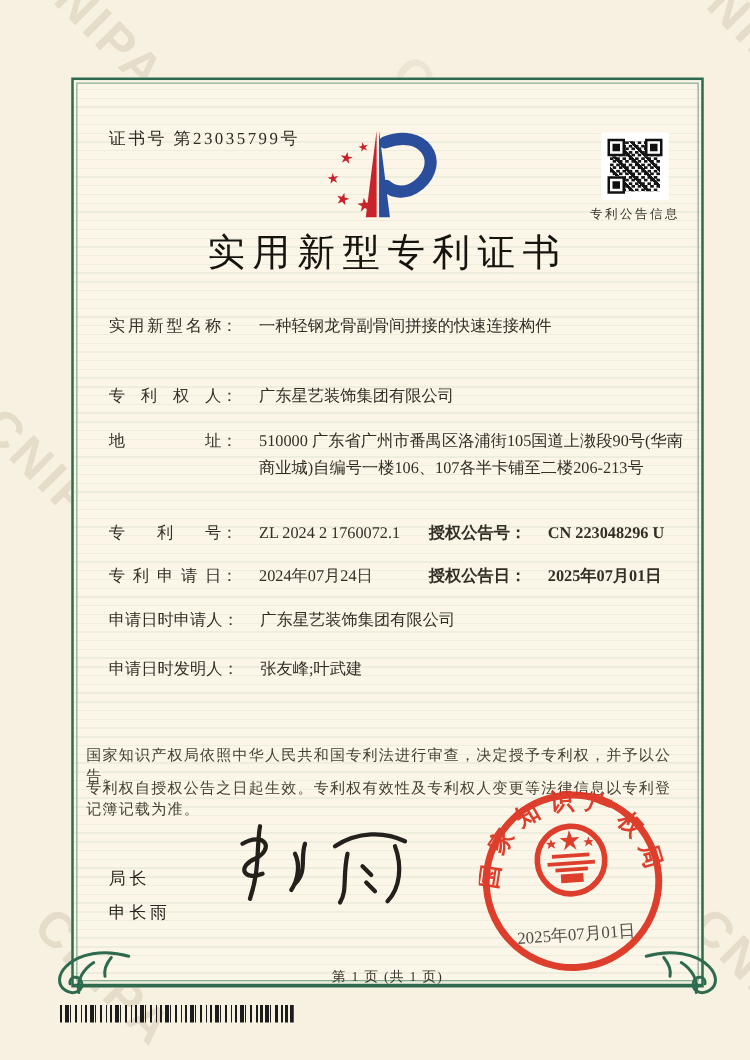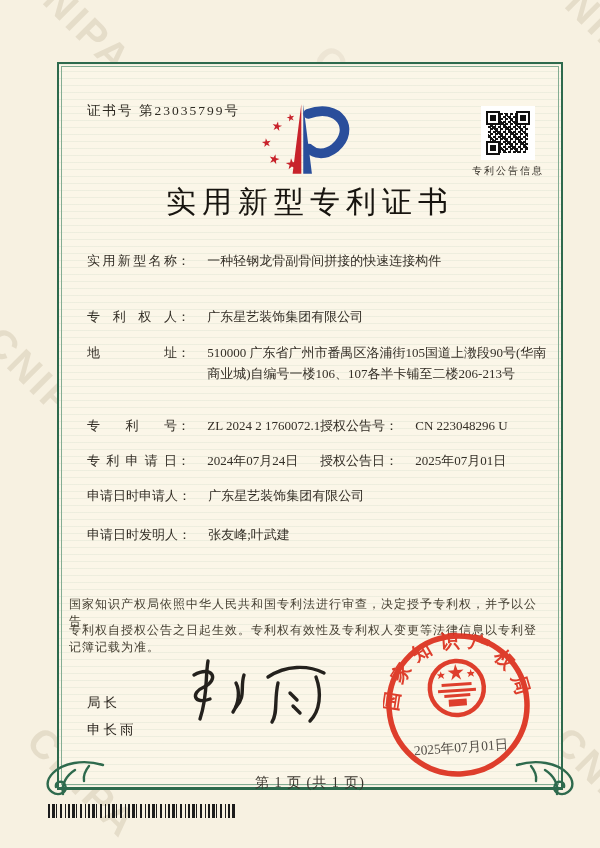--- a/index.html
+++ b/index.html
@@ -56,34 +56,34 @@
   }
   
   .row{position:absolute;left:28px;font-size:13px;line-height:21px;white-space:nowrap;}
   .flabel{
     display:inline-block;width:90px;text-align:justify;text-align-last:justify;
     vertical-align:top;
   }
   .flabel.wide{width:auto;text-align:left;text-align-last:auto;}
   .fval{display:inline-block;margin-left:14px;vertical-align:top;}
   .fval.wrap{white-space:normal;width:344px;}
-  .pair-right{position:absolute;left:233px;top:0;}
+  .pair-right{position:absolute;left:256px;top:0;font-weight:bold;}
   
   .legal{
     position:absolute;left:10px;width:470px;text-align:left;
     font-size:12px;letter-spacing:1px;color:#464033;margin-top:28px;
   }
   
   .director{position:absolute;left:28px;font-size:13.5px;letter-spacing:3px;color:#2b261f;}
   .signature{position:absolute;left:115px;top:585px;}
   .seal{position:absolute;left:324px;top:566px;opacity:.92;}
   
   .page-footer{
     position:absolute;left:0;top:710px;width:100%;text-align:center;
-    font-size:14px;letter-spacing:1px;color:#39342c;
+    font-size:11px;letter-spacing:1px;color:#39342c;
   }
   .flourish{position:absolute;}
   .flourish.br{transform:scaleX(-1);}
   .barcode{
     position:absolute;left:48px;top:804px;width:187px;height:14px;
     background:repeating-linear-gradient(90deg,
       #1c1c1c 0 2px,rgba(0,0,0,0) 2px 4px,
       #1c1c1c 4px 7px,rgba(0,0,0,0) 7px 8px,
       #1c1c1c 8px 9px,rgba(0,0,0,0) 9px 12px,
       #1c1c1c 12px 14px,rgba(0,0,0,0) 14px 17px,

